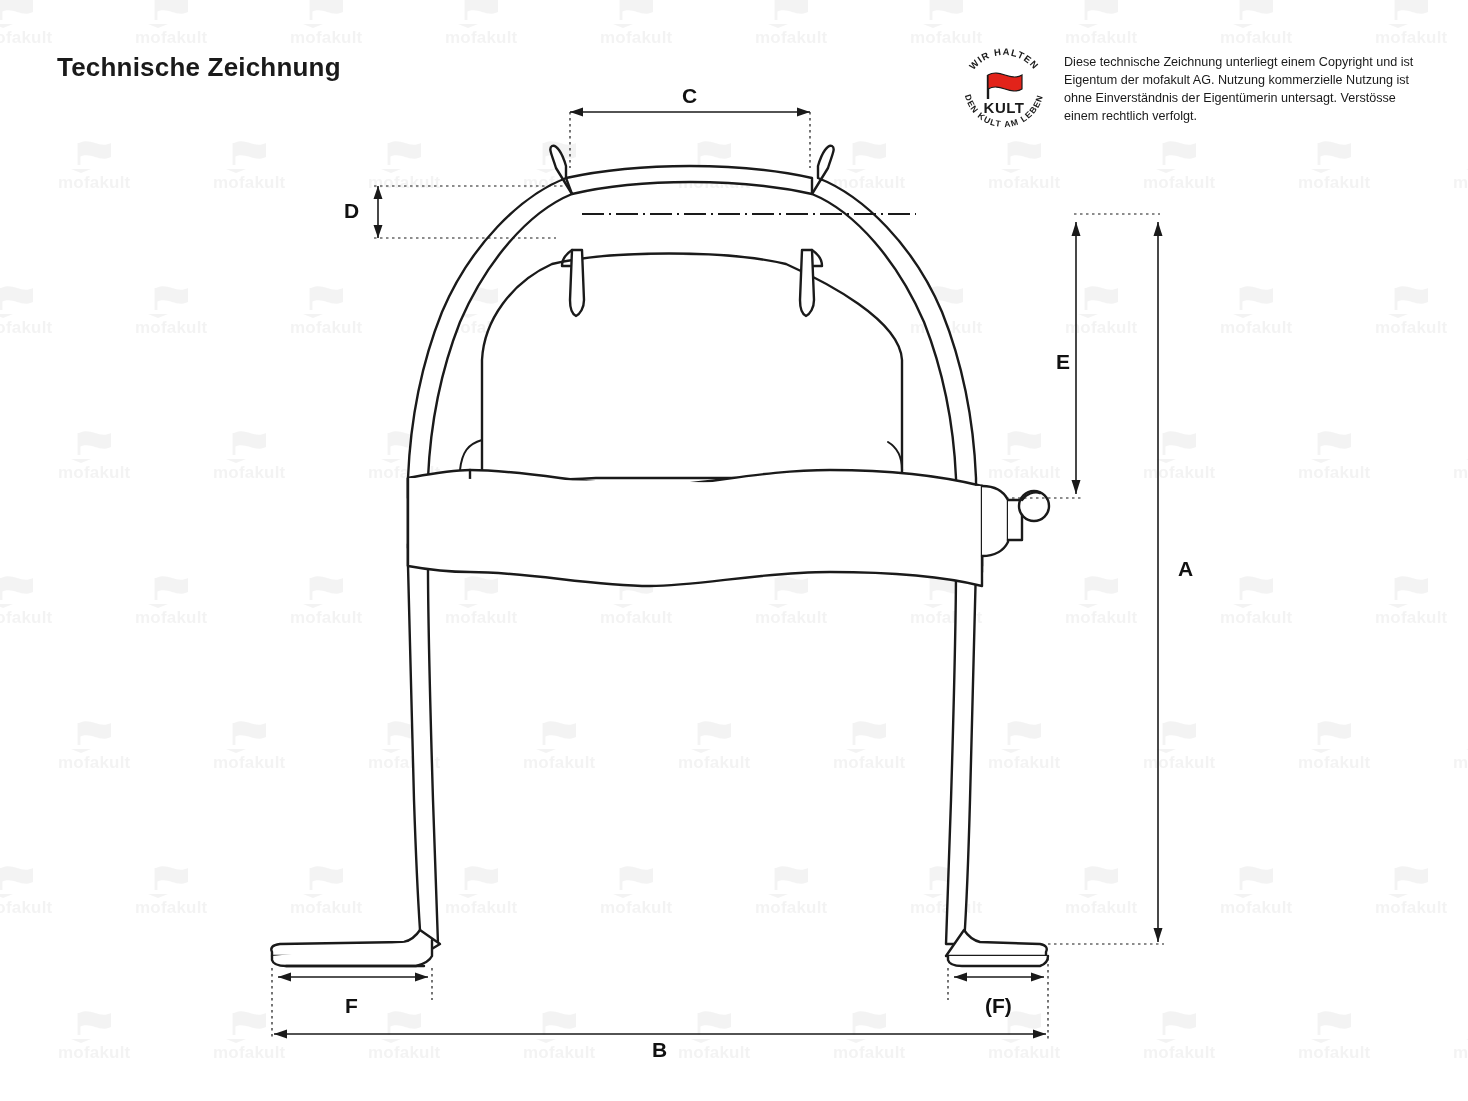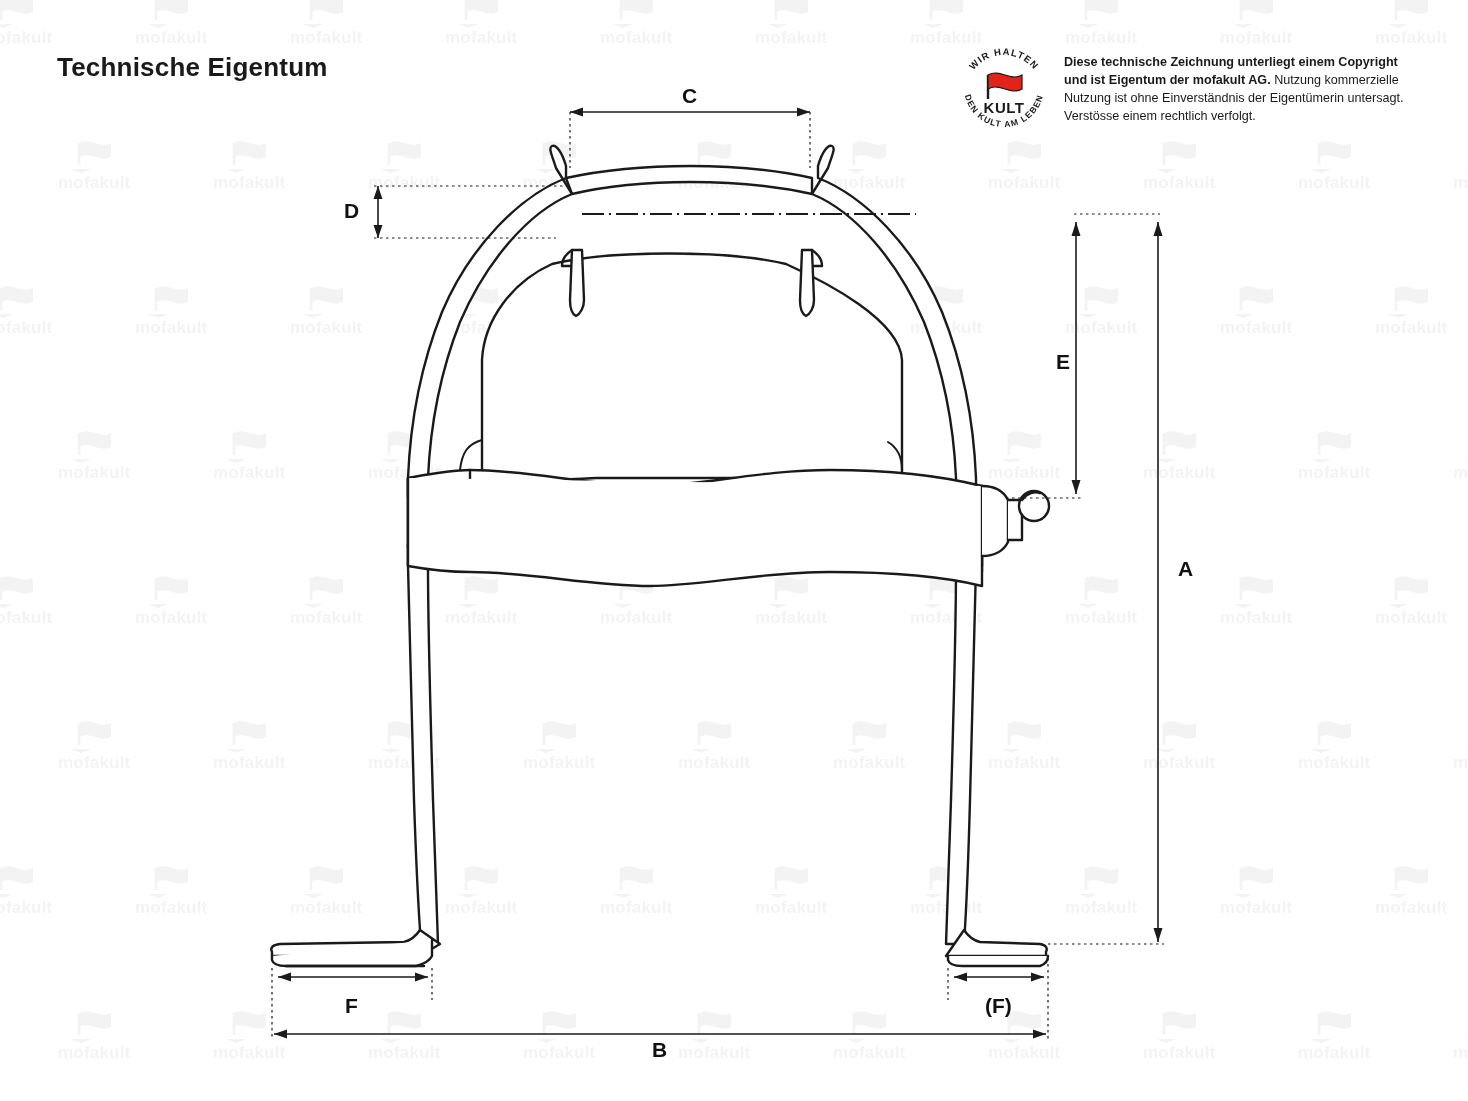--- a/index.html
+++ b/index.html
@@ -56,21 +56,21 @@
   #copyright {
     position: absolute;
     left: 1064px;
     top: 54px;
     width: 350px;
     font-size: 12.6px;
     line-height: 1.42;
     color: #1a1a1a;
     z-index: 5;
   }
-  #copyright .bold { font-weight: 700; }
+  #copyright .bold { font-weight: 400; }
   
   #logo {
     position: absolute;
     left: 952px;
     top: 35px;
     width: 104px;
     height: 104px;
     z-index: 5;
   }
   
@@ -729,21 +729,21 @@
       <div class="wm" style="left: 1453px; top: 1005px;">
         <svg width="54" height="40" viewBox="0 0 54 40">
           <path d="M12,30 L12,8" stroke="#a8a8a8" stroke-width="3" fill="none"></path>
           <path d="M12,8 C24,2 32,14 44,8 C44,14 44,18 44,22 C32,28 24,16 12,22 Z" fill="#a8a8a8"></path>
           <path d="M4,34 L24,34 L14,38 Z" fill="#a8a8a8"></path>
         </svg>
         <div class="wm-text">mofakult</div>
       </div>
     </div>
 
-  <div id="title">Technische Eigentum</div>
+  <div id="title">Technische Zeichnung</div>
 
   <div id="logo">
     <svg width="104" height="104" viewBox="0 0 104 104">
       <defs>
         <path id="arcTop" d="M 14,58 A 38,38 0 0 1 90,58" fill="none"></path>
         <path id="arcBot" d="M 12,52 A 40,40 0 0 0 92,52" fill="none"></path>
       </defs>
       <text font-family="Liberation Sans, sans-serif" font-size="9.5" font-weight="700" fill="#1a1a1a" letter-spacing="1.2">
         <textPath href="#arcTop" startOffset="50%" text-anchor="middle">WIR HALTEN</textPath>
       </text>

